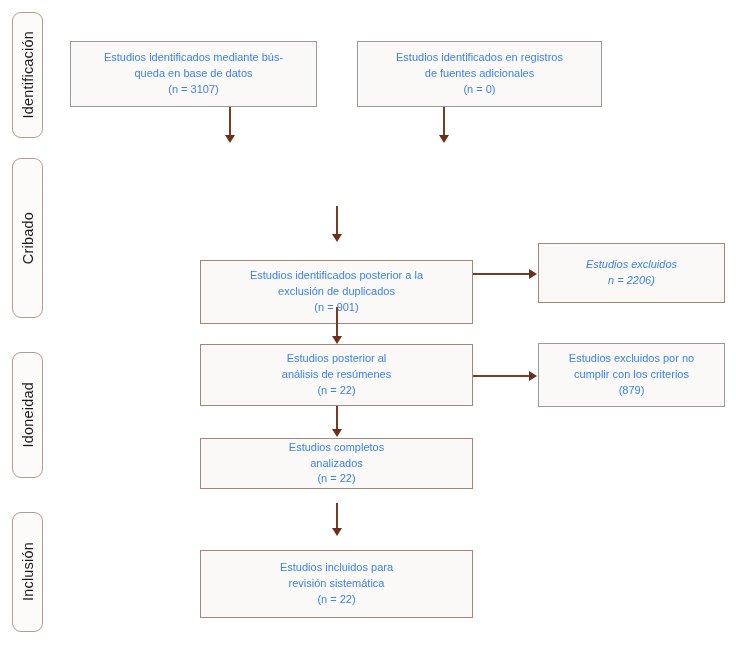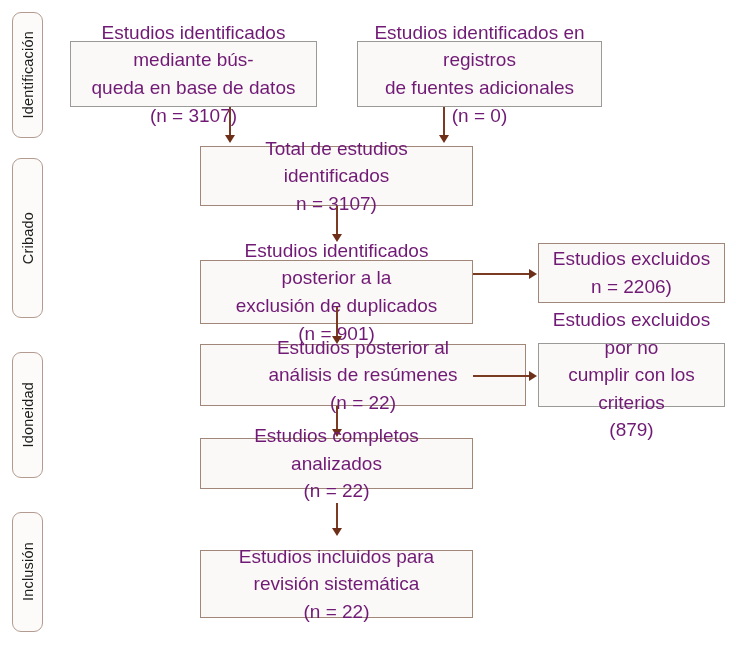--- a/index.html
+++ b/index.html
@@ -45,23 +45,23 @@
     box-sizing: border-box;
     background: #fbf9f7;
     border: 1.4px solid #a08779;
     display: flex;
     align-items: center;
     justify-content: center;
     text-align: center;
   }
   .box.gray { border-color: #9a9a96; }
   .box-text {
-    font-size: 19px;
+    font-size: 11px;
     line-height: 1.45;
-    color: #701a75;
+    color: #3b82f6;
     padding: 0 9px;
     white-space: pre-line;
   }
 
   
   .vline {
     position: absolute;
     width: 1.6px;
     background: #7a3b22;
   }
@@ -119,47 +119,42 @@
 de fuentes adicionales
 (n = 0)</span>
   </div>
 
   <div class="vline" style="left:229px; top:107px; height:30px;"></div>
   <div class="arrow-down" style="left:225px; top:135px;"></div>
 
   <div class="vline" style="left:443px; top:107px; height:30px;"></div>
   <div class="arrow-down" style="left:439px; top:135px;"></div>
 
-  <div class="box" style="left:200px; top:146px; width:273px; height:60px;">
-    <span class="box-text">Total de estudios
-identificados
-n = 3107)</span>
-  </div>
 
   <div class="vline" style="left:336px; top:206px; height:30px;"></div>
   <div class="arrow-down" style="left:332px; top:234px;"></div>
 
   <div class="box" style="left:200px; top:260px; width:273px; height:64px;">
     <span class="box-text">Estudios identificados posterior a la
 exclusión de duplicados
 (n = 901)</span>
   </div>
 
   <div class="hline" style="left:473px; top:273px; width:58px;"></div>
   <div class="arrow-right" style="left:529px; top:269px;"></div>
 
-  <div class="box" style="left:538px; top:243px; width:187px; height:60px;">
+  <div class="box" style="left:538px; top:243px; width:187px; height:60px;font-style:italic;">
     <span class="box-text">Estudios excluidos
 n = 2206)</span>
   </div>
 
   <div class="vline" style="left:336px; top:307px; height:31px;"></div>
   <div class="arrow-down" style="left:332px; top:336px;"></div>
 
-  <div class="box" style="left:200px; top:344px; width:326px; height:62px;">
+  <div class="box" style="left:200px; top:344px; width:273px; height:62px;">
     <span class="box-text">Estudios posterior al
 análisis de resúmenes
 (n = 22)</span>
   </div>
 
   <div class="hline" style="left:473px; top:375px; width:58px;"></div>
   <div class="arrow-right" style="left:529px; top:371px;"></div>
 
   <div class="box gray" style="left:538px; top:343px; width:187px; height:64px;">
     <span class="box-text">Estudios excluidos por no

